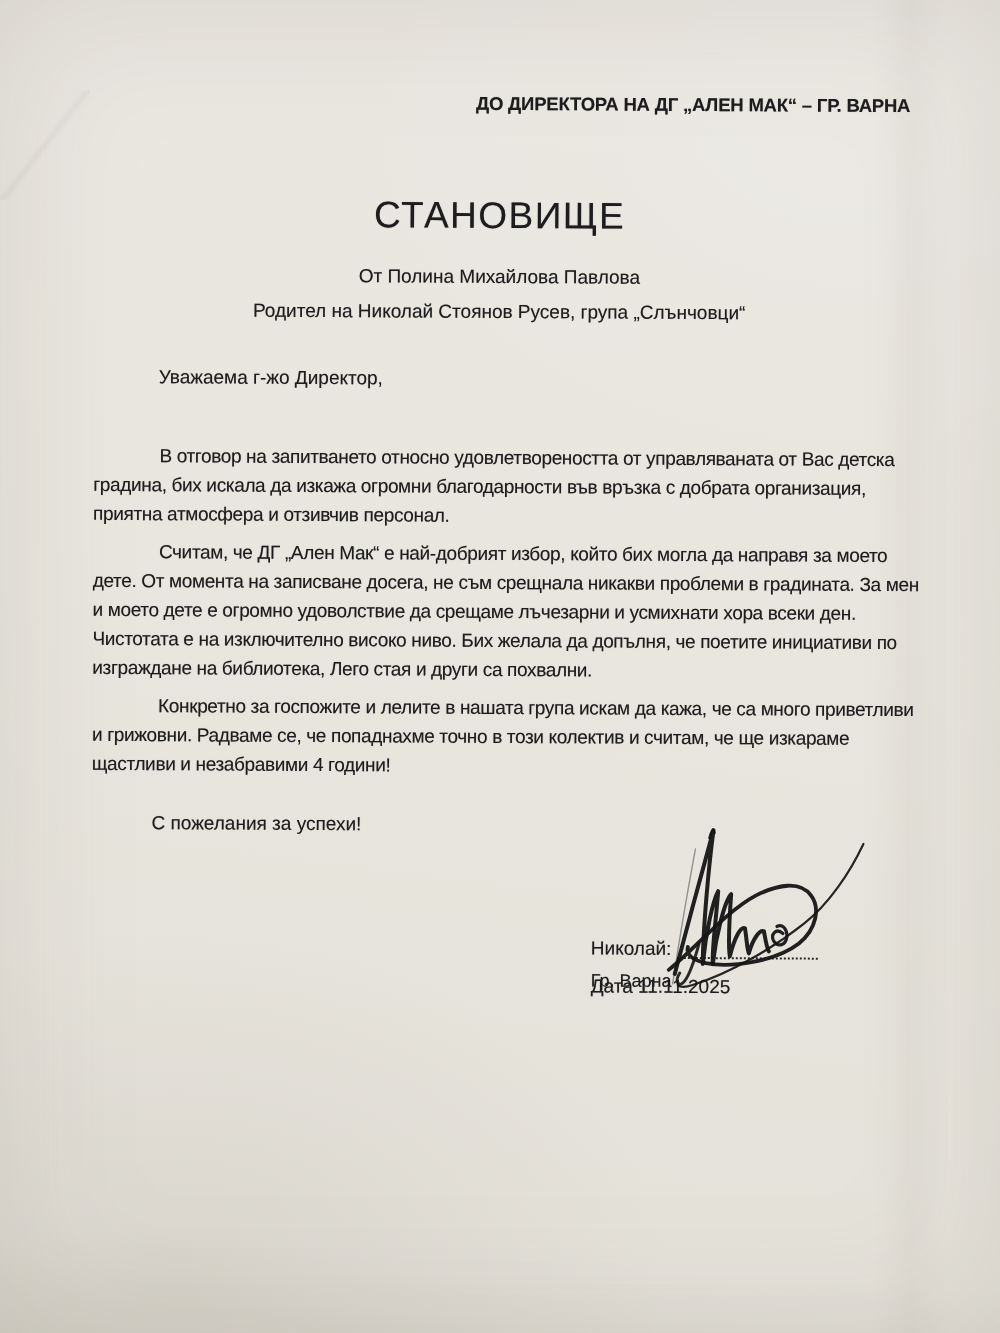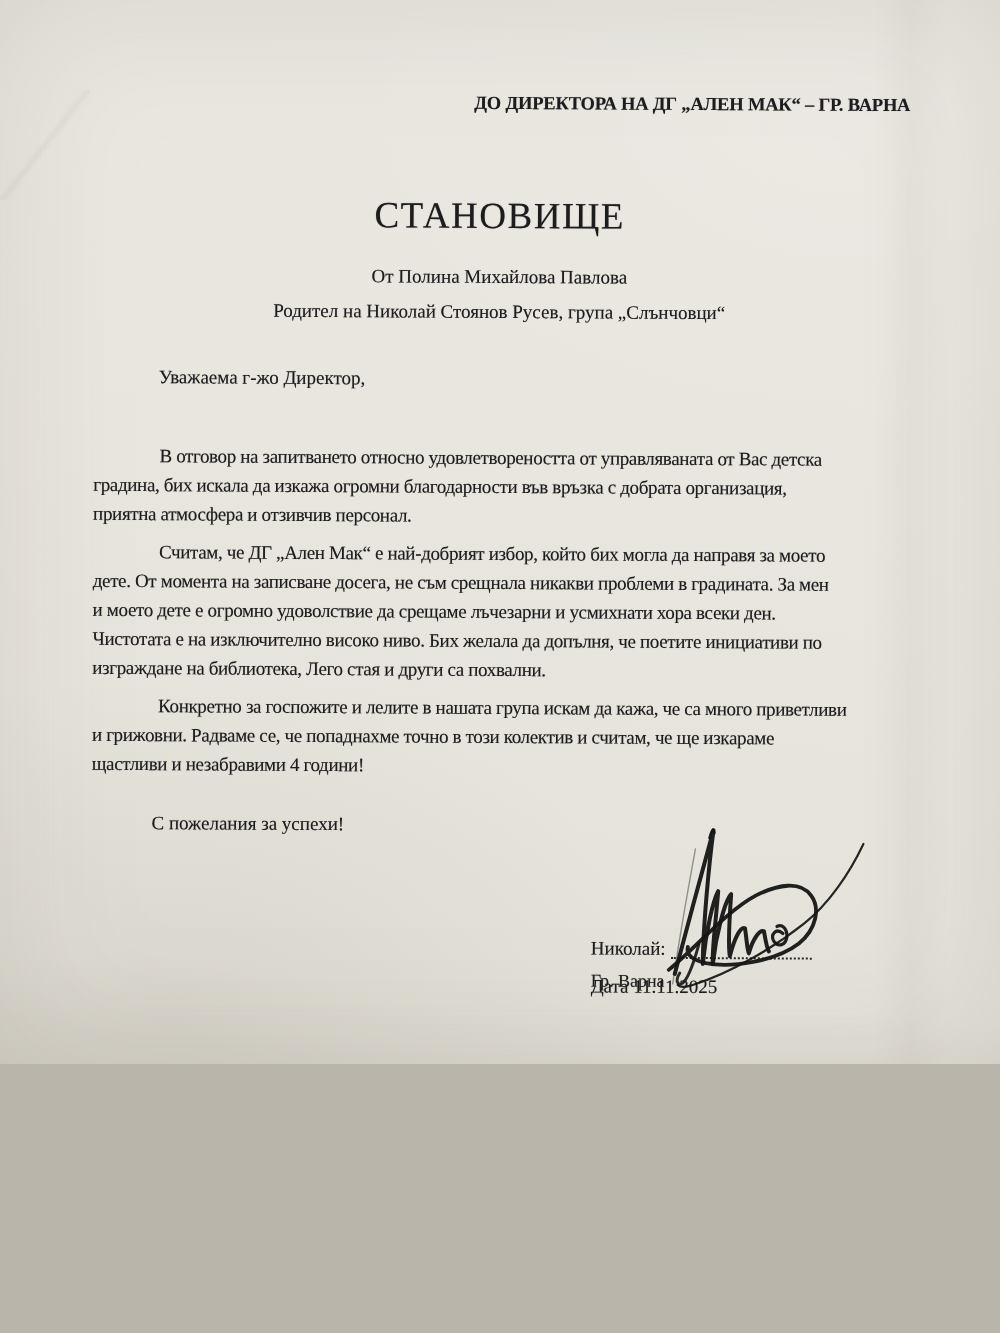--- a/index.html
+++ b/index.html
@@ -1,26 +1,26 @@
 <!DOCTYPE html>
 <html><head>
 <meta charset="utf-8">
 <style>
   html,body{margin:0;padding:0;background:#b9b5ab;}
   .page{
     position:relative;
-    width:1000px;height:1064px;
+    width:1000px;height:1333px;
     margin:0 auto;
     overflow:hidden;
     background:
       radial-gradient(700px 500px at 18% 96%, rgba(120,112,95,0.10), transparent 70%),
       radial-gradient(900px 600px at 85% 10%, rgba(255,255,255,0.10), transparent 65%),
       linear-gradient(187deg, #eae7e1 0%, #e9e6df 45%, #e4e1d9 100%);
     box-shadow: inset 0 0 140px rgba(130,124,108,0.18);
-    font-family:Liberation Serif, serif;
+    font-family:Liberation Sans, sans-serif;
     color:#1d1c1e;
   }
   
   .crease-1{position:absolute;left:0;top:90px;width:90px;height:110px;
     background:linear-gradient(128deg, transparent 46%, rgba(100,95,80,0.06) 50%, transparent 54%);
     pointer-events:none;}
   .crease-2{position:absolute;right:40px;top:0;width:110px;height:1333px;
     background:linear-gradient(90deg, transparent 20%, rgba(115,108,92,0.05) 55%, transparent 90%);
     pointer-events:none;}
   .crease-3{position:absolute;left:0;bottom:0;width:1000px;height:180px;

